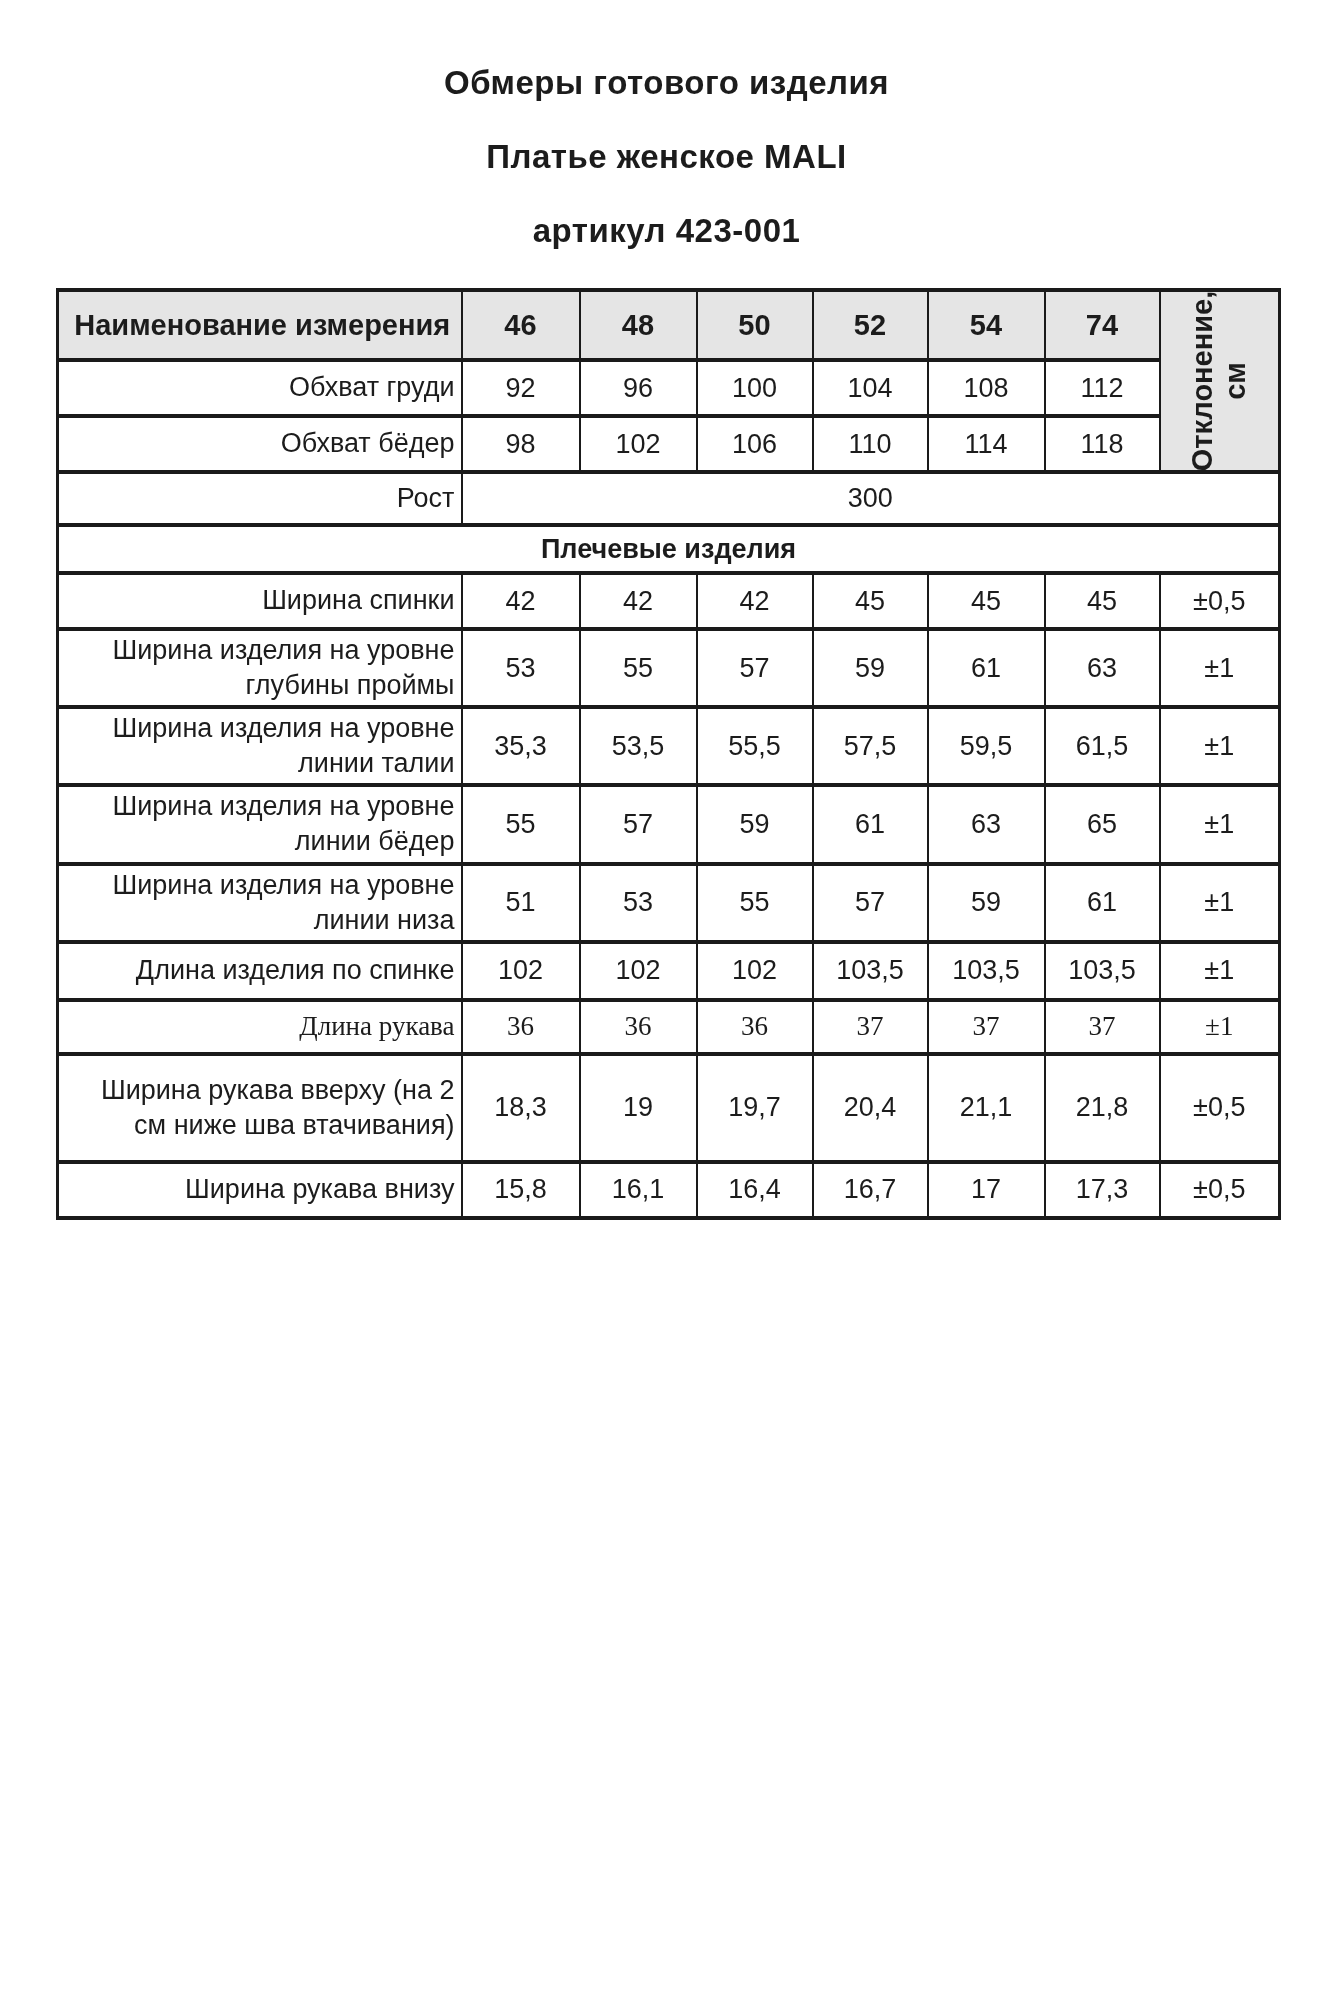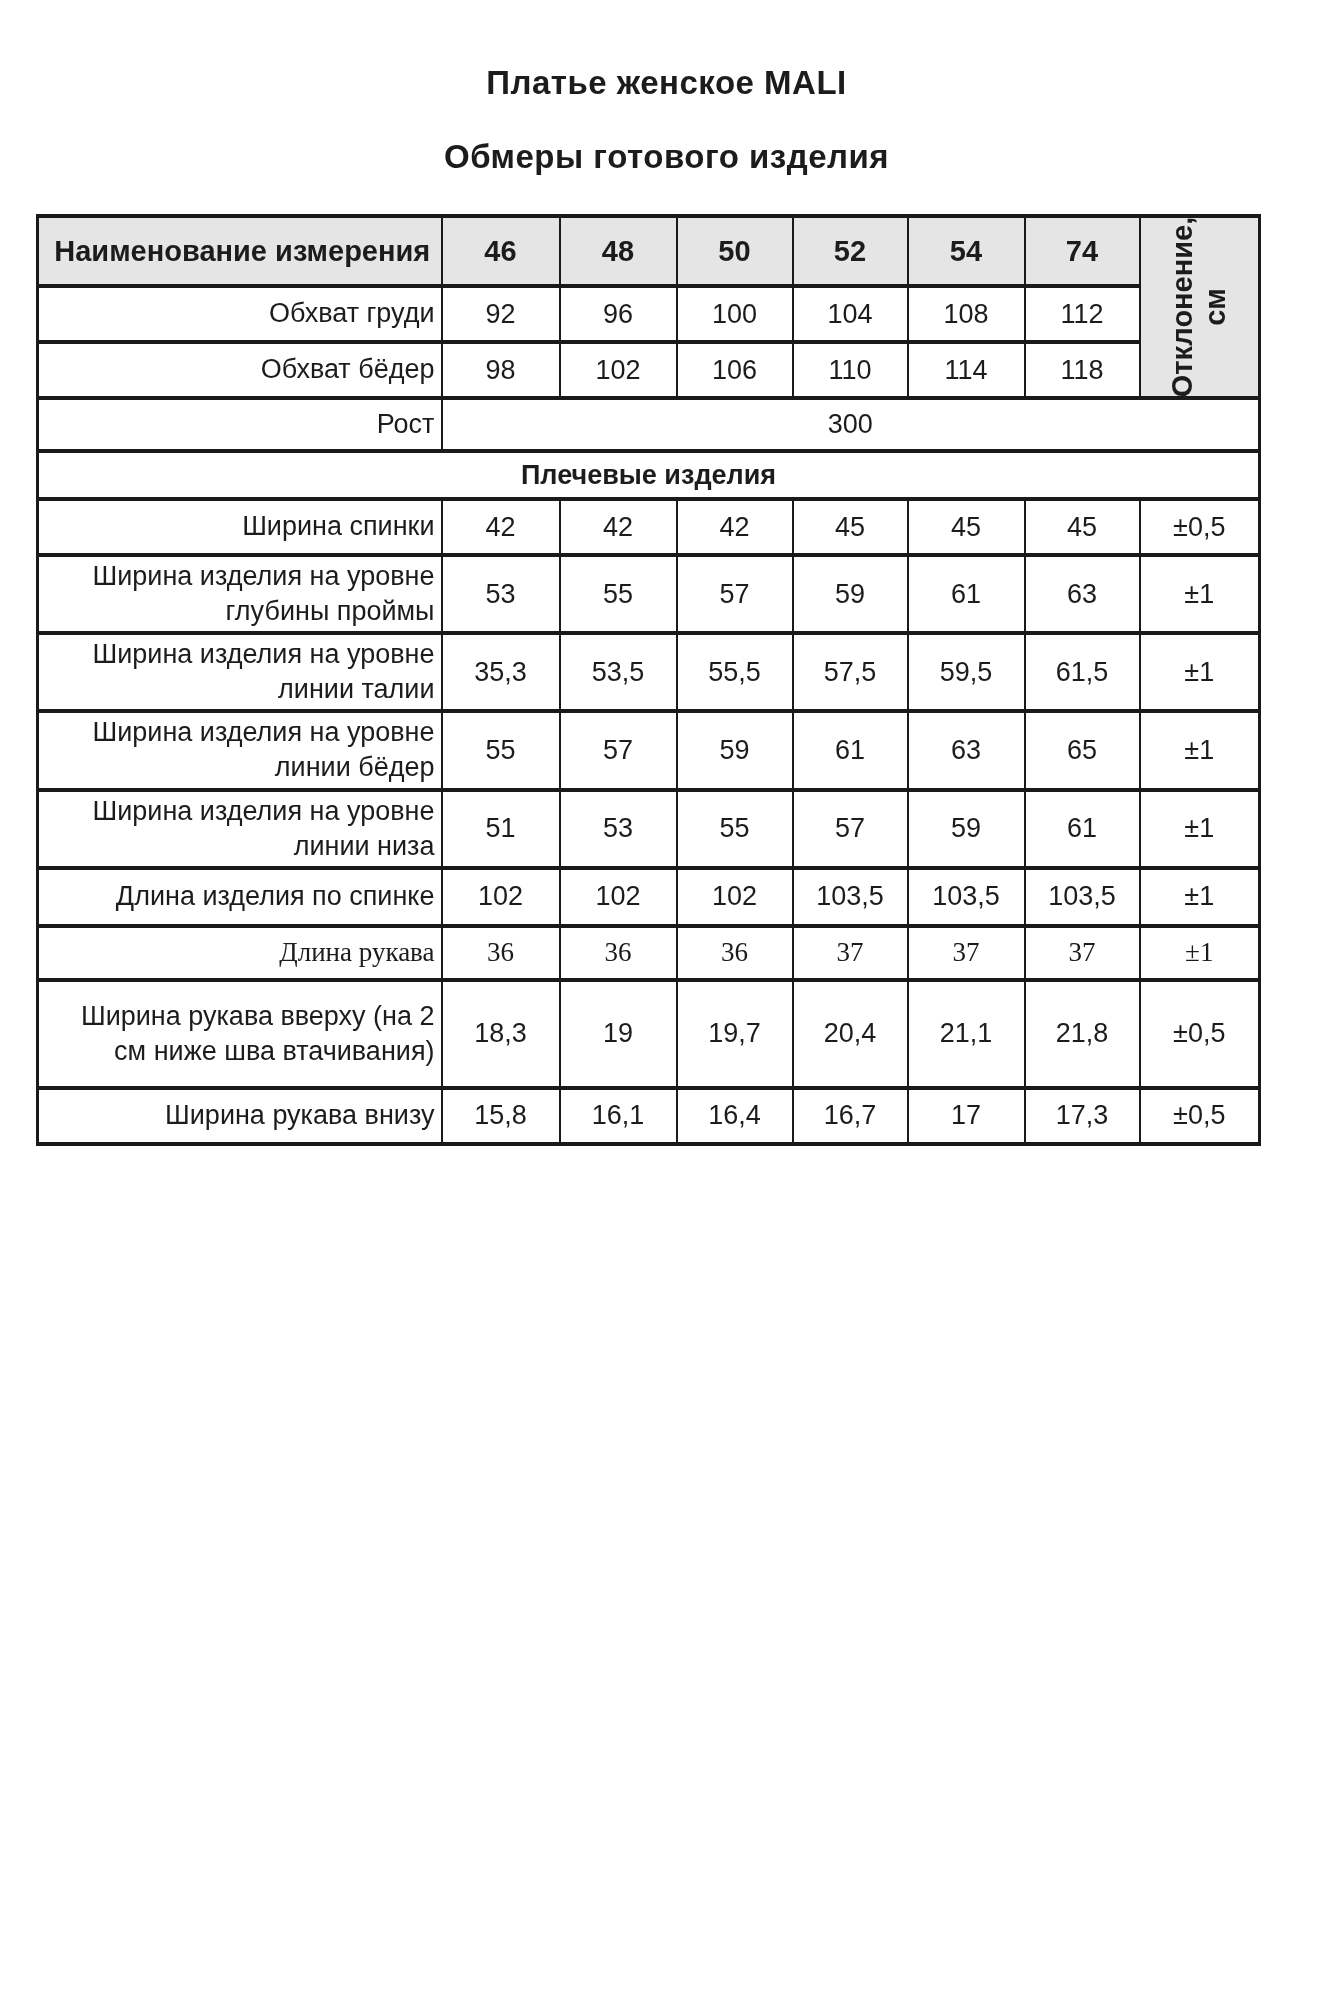--- a/index.html
+++ b/index.html
@@ -18,21 +18,21 @@
   .title-line {
     font-size: 33px;
     font-weight: bold;
     line-height: 1;
     margin-bottom: 41px;
     letter-spacing: 0.5px;
   }
   table.meas {
     border-collapse: collapse;
     table-layout: fixed;
-    margin-left: 36px;
+    margin-left: 56px;
     margin-top: 2px;
     border: 3px solid #1a1a1a;
   }
   table.meas td {
     border-left: 2px solid #1a1a1a;
     border-right: 2px solid #1a1a1a;
     border-top: 4px solid #1a1a1a;
     border-bottom: 4px solid #1a1a1a;
     font-size: 27px;
     text-align: center;
@@ -79,22 +79,23 @@
   tr.h68 > td { height: 72px; }
   tr.h70 > td { height: 74px; }
   tr.h54 > td { height: 58px; }
   tr.h50 > td { height: 54px; font-family: Liberation Serif, serif; }
   tr.h104 > td { height: 108px; }
 </style>
 </head>
 <body>
 
 <div class="titles">
+  <div class="title-line">Обмеры готового изделия</div>
   <div class="title-line">Платье женское MALI</div>
-  <div class="title-line">Обмеры готового изделия</div>
+  <div class="title-line">артикул 423-001</div>
 </div>
 
 <table class="meas">
   <colgroup>
     <col style="width:404px">
     <col style="width:118px">
     <col style="width:117px">
     <col style="width:116px">
     <col style="width:115px">
     <col style="width:117px">

